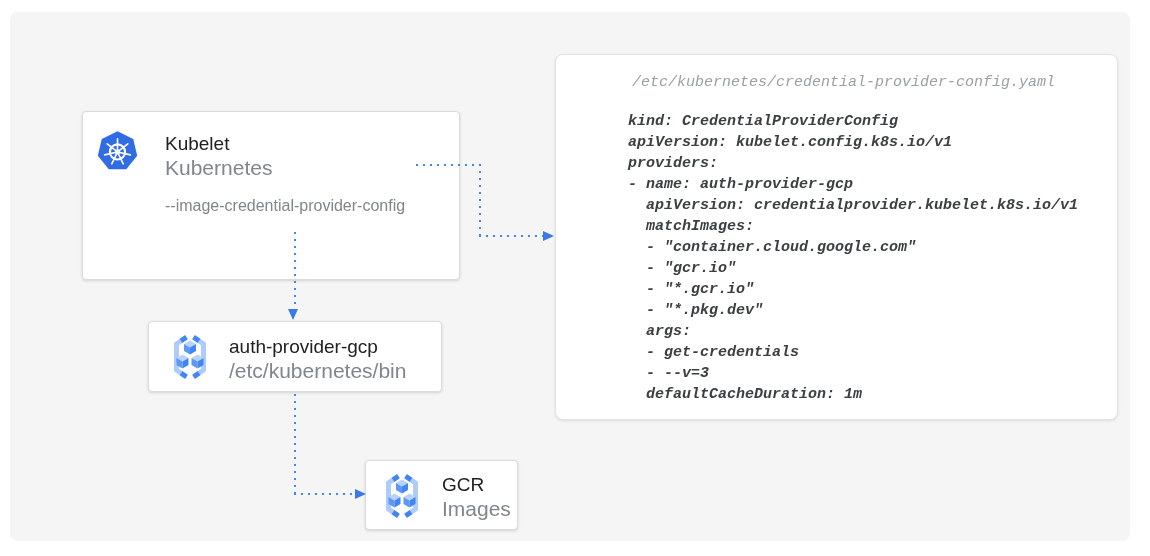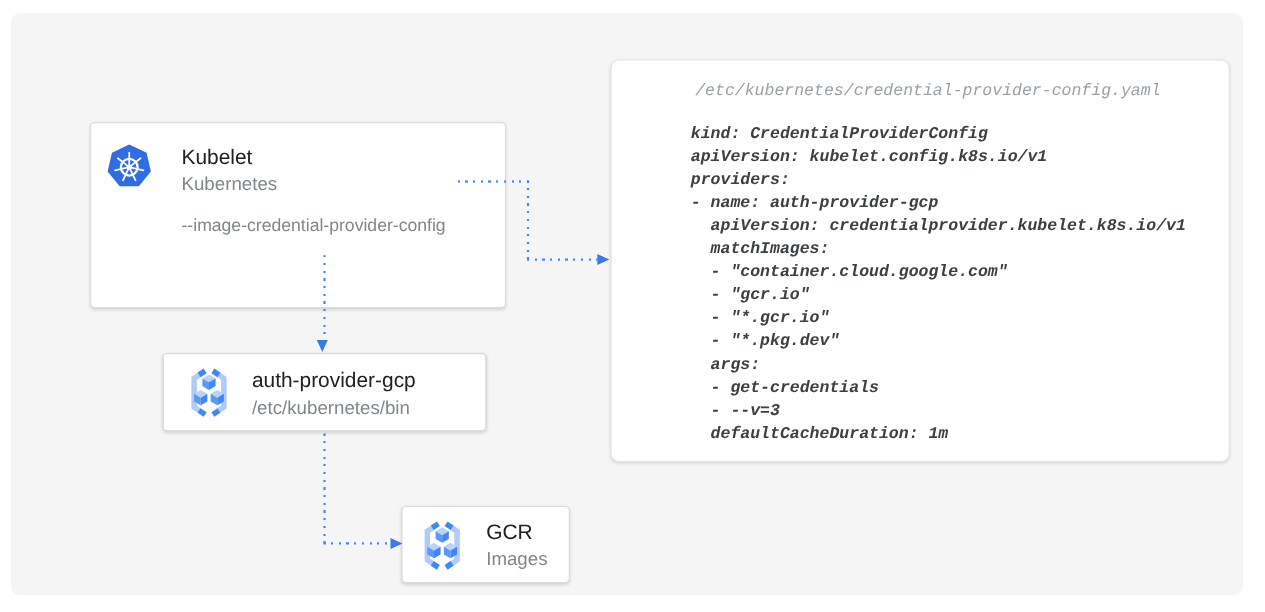--- a/index.html
+++ b/index.html
@@ -39,21 +39,21 @@
   .node-kubelet .icon { left: 12px; top: 17px; width: 45px; height: 45px; }
   .node-auth .icon    { left: 16px; top: 11px; width: 50px; height: 48px; }
   .node-gcr .icon     { left: 11px; top: 11px; width: 50px; height: 48px; }
   .icon svg { width: 100%; height: 100%; display: block; }
 
   .node-title {
     position: absolute; font-size: 19px; line-height: 24px;
     color: var(--title-text); white-space: nowrap;
   }
   .node-sub {
-    position: absolute; font-size: 17px; line-height: 22px;
+    position: absolute; font-size: 21px; line-height: 22px;
     color: var(--secondary-text); white-space: nowrap;
   }
   .node-kubelet .node-title { left: 82px; top: 20px; }
   .node-kubelet .node-sub   { left: 82px; top: 45px; }
   .node-auth .node-title { left: 80px; top: 13px; }
   .node-auth .node-sub   { left: 80px; top: 38px; }
   .node-gcr .node-title { left: 76px; top: 12px; }
   .node-gcr .node-sub   { left: 76px; top: 37px; }
 
   .flag {

